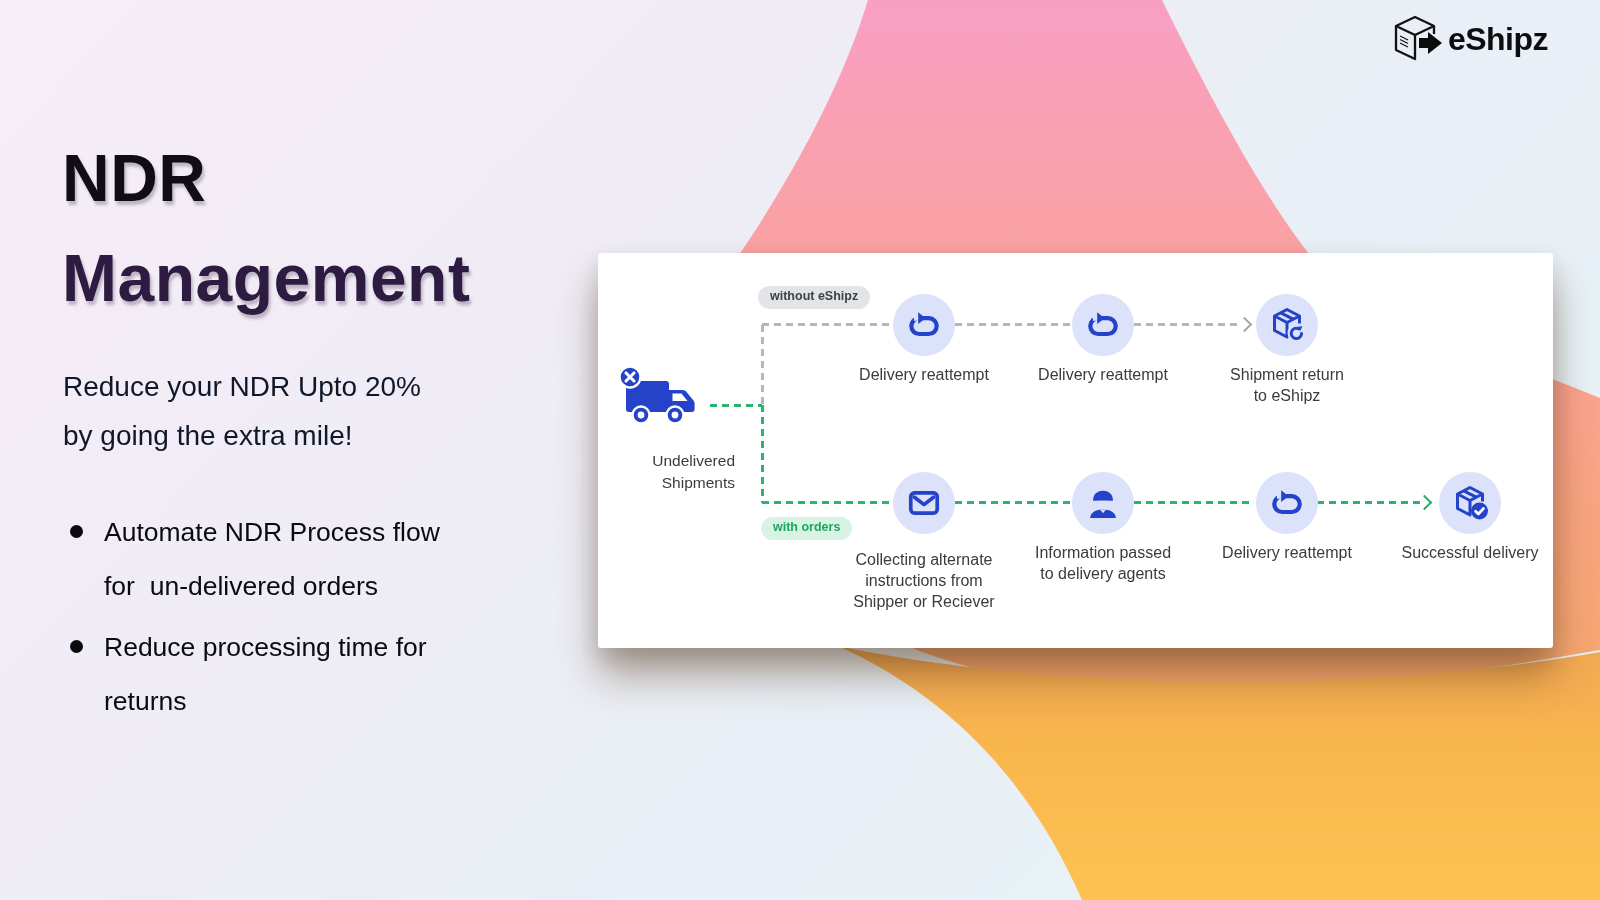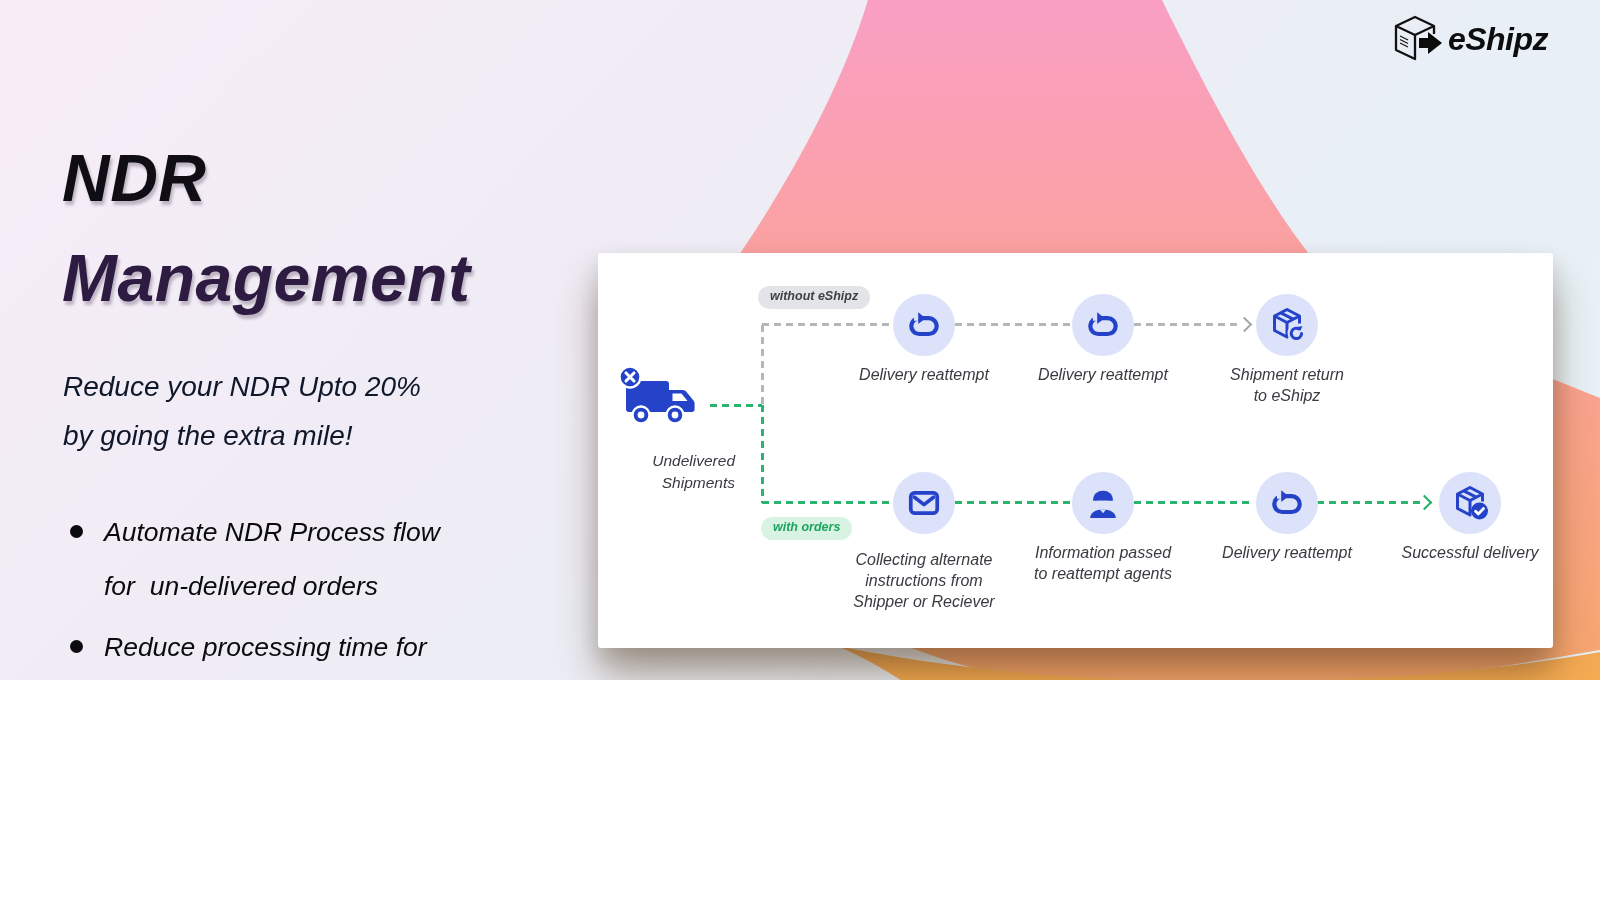--- a/index.html
+++ b/index.html
@@ -1,18 +1,18 @@
 <!DOCTYPE html>
 <html><head>
 <meta charset="utf-8">
 <style>
   * { margin:0; padding:0; box-sizing:border-box; }
   html,body { width:1600px; height:900px; }
   body { font-family:"Liberation Sans", sans-serif; }
-  .stage { position:relative; width:1600px; height:680px; overflow:hidden; background:#eef0f6;font-style:italic; }
+  .stage { position:relative; width:1600px; height:900px; overflow:hidden; background:#eef0f6; }
   .bg-svg { position:absolute; left:0; top:0; }
 
   
   .logo { position:absolute; top:12px; right:52px; display:flex; align-items:center; gap:2px; }
   .logo-text { font-size:32px; font-weight:800; color:#0d0d0f; letter-spacing:-0.5px; }
 
   
   .title { position:absolute; left:62px; top:128px; font-weight:700; font-size:66px; line-height:100px; letter-spacing:0.5px; text-shadow:2px 4px 3px rgba(125,112,135,0.45); }
   .title .l1 { display:block; color:#100d14; }
   .title .l2 { display:block; color:#2e1b41; }
@@ -189,21 +189,21 @@
 
     <div class="node-circle" style="left:474px; top:219px;">
       <svg width="36" height="36" viewBox="0 0 32 32">
         <path d="M7.2 13.5 c0-5.4 3.9-8.4 8.8-8.4 s8.8 3 8.8 8.4 v.6 H7.2 z" fill="#2443c9"></path>
         <path d="M10.9 14.1 h10.2 c0 4.2-2 7.6-5.1 7.6 s-5.1-3.4-5.1-7.6 z" fill="#dbe2fa"></path>
         <path d="M4.6 29.4 c0-5 4.9-7.7 11.4-7.7 s11.4 2.7 11.4 7.7 z" fill="#2443c9"></path>
         <path d="M13.3 21.8 l2.7 3.4 2.7-3.4 z" fill="#dbe2fa"></path>
       </svg>
     </div>
     <div class="node-label" style="left:410px; top:289px;">Information passed
-to reattempt agents</div>
+to delivery agents</div>
 
     <div class="node-circle" style="left:658px; top:219px;">
       <svg width="36" height="36" viewBox="0 0 34 34">
         <rect x="5" y="10.5" width="24" height="15" rx="7.5" fill="none" stroke="#2443c9" stroke-width="4"></rect>
         <rect x="7.5" y="8" width="5" height="5" fill="#dbe2fa"></rect>
         <path d="M11.5 5 L18.5 10.6 L11.5 16 Z" fill="#2443c9"></path>
       </svg>
     </div>
     <div class="node-label" style="left:594px; top:289px;">Delivery reattempt</div>
 

